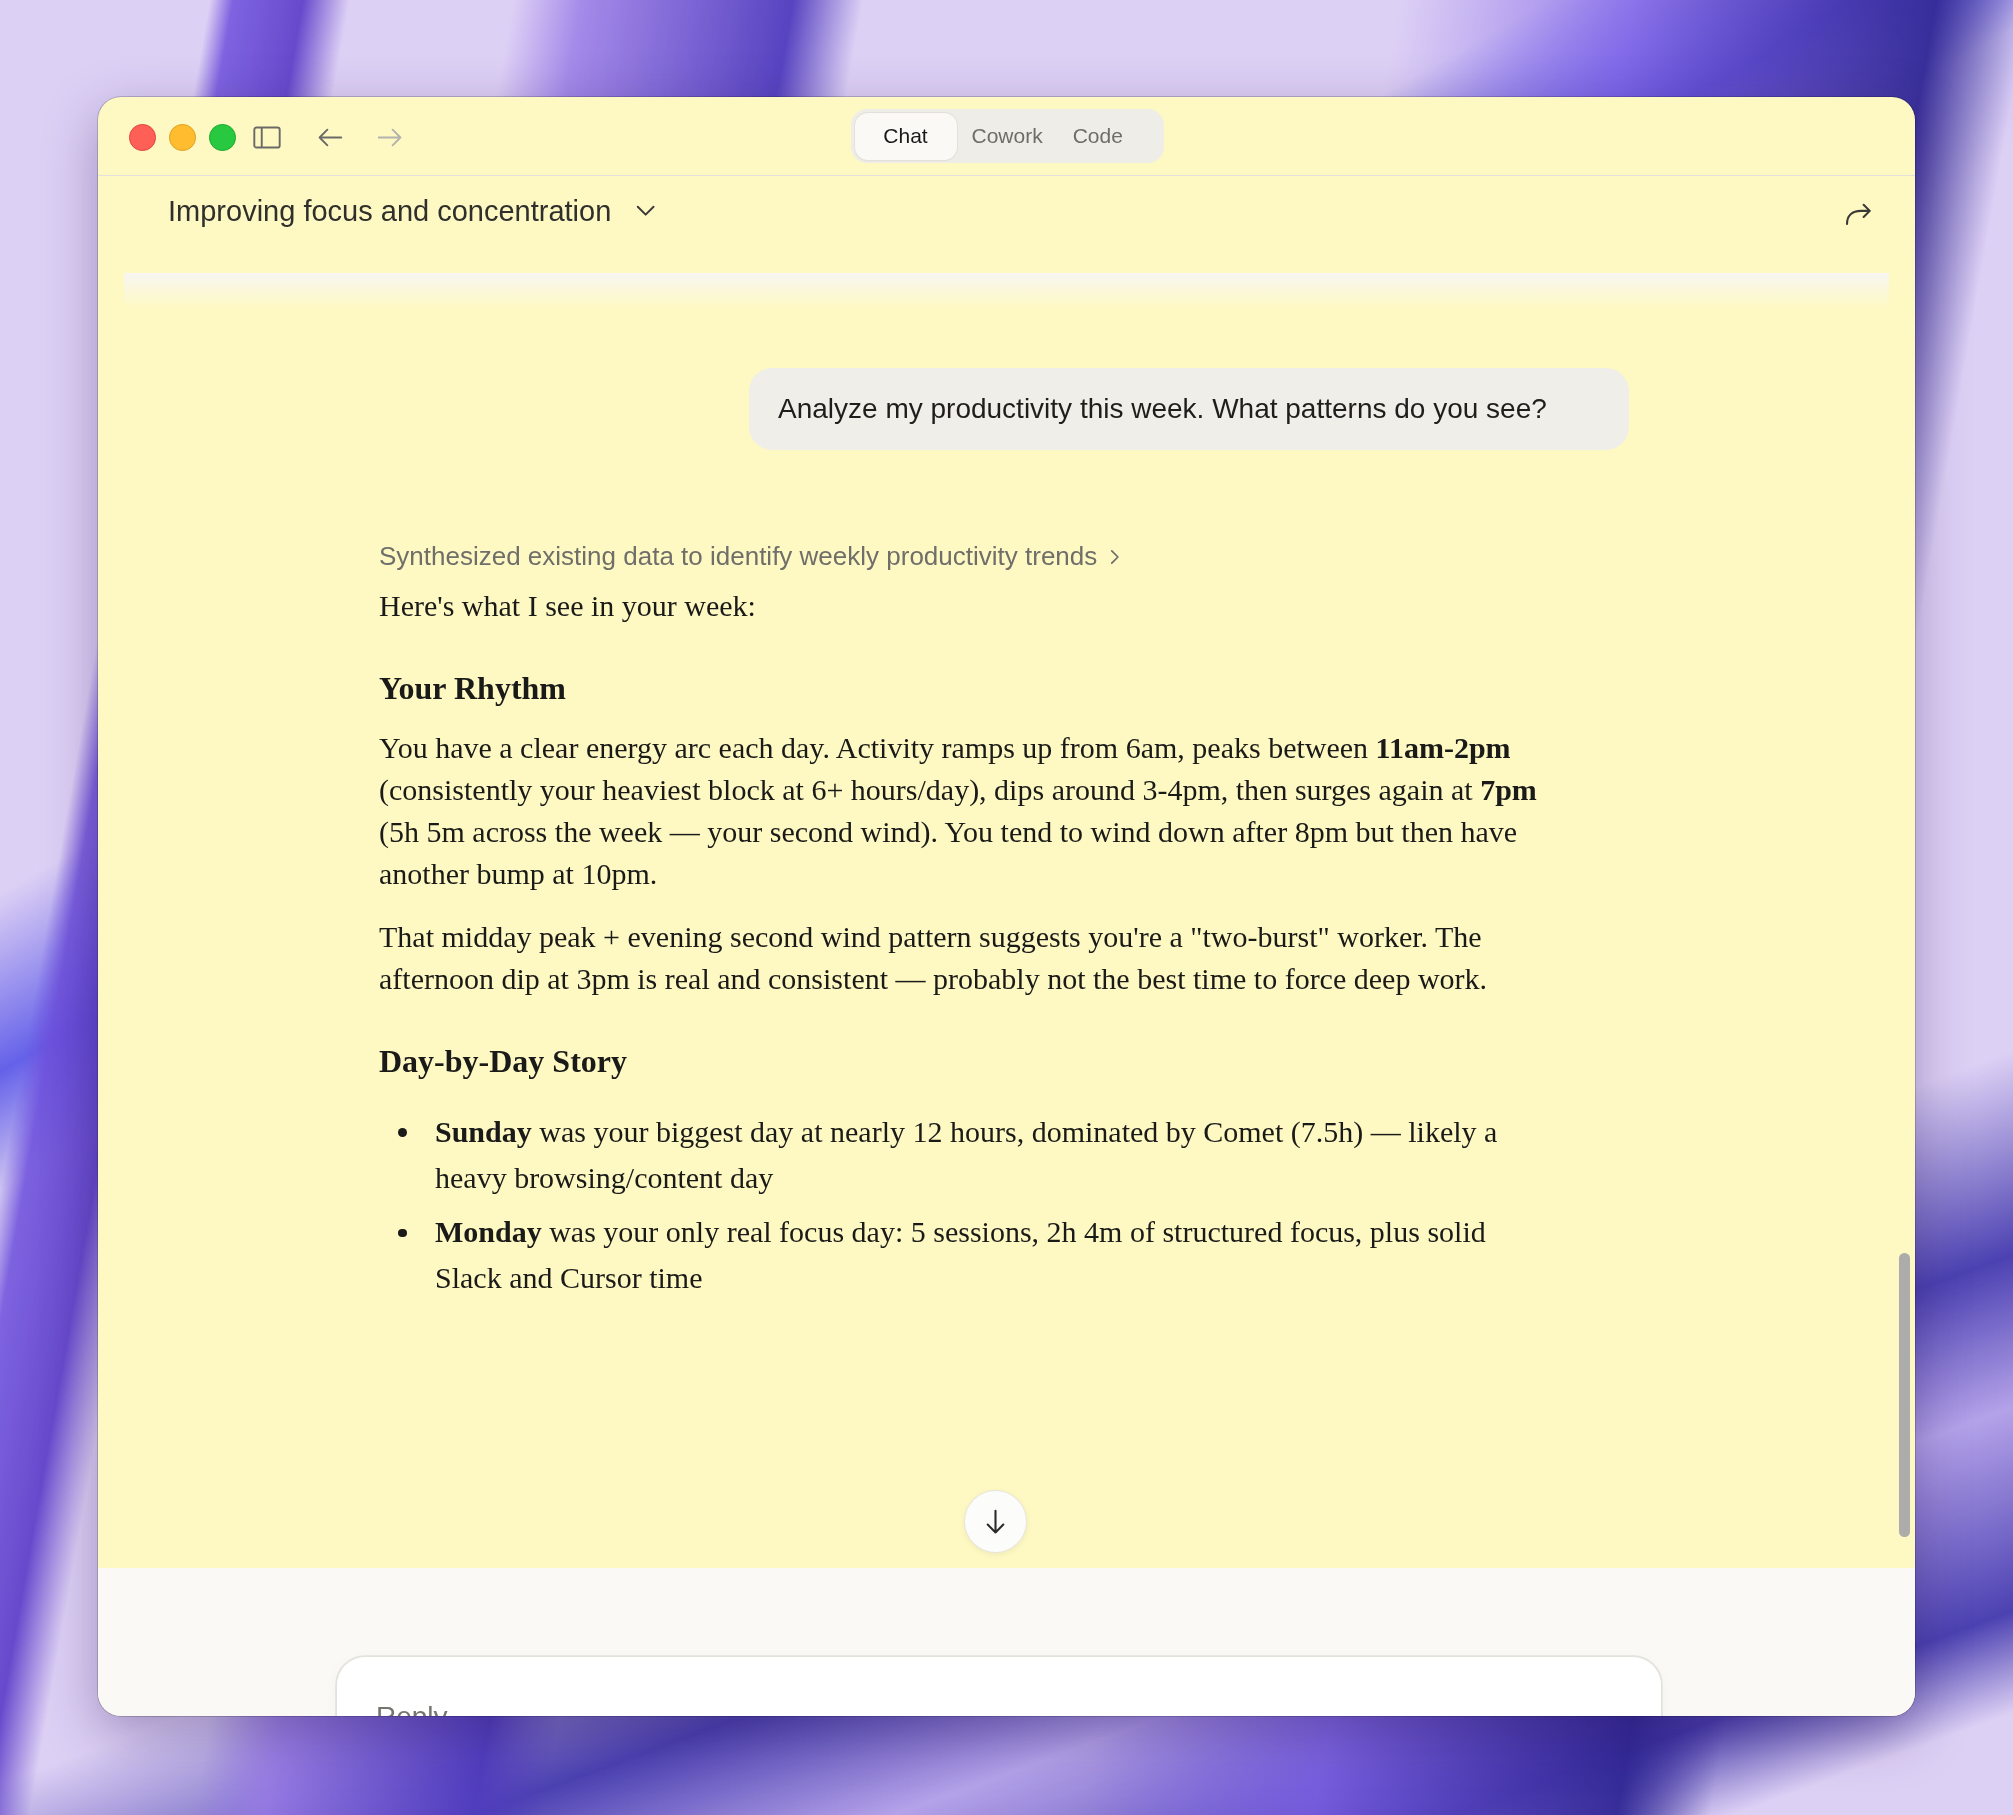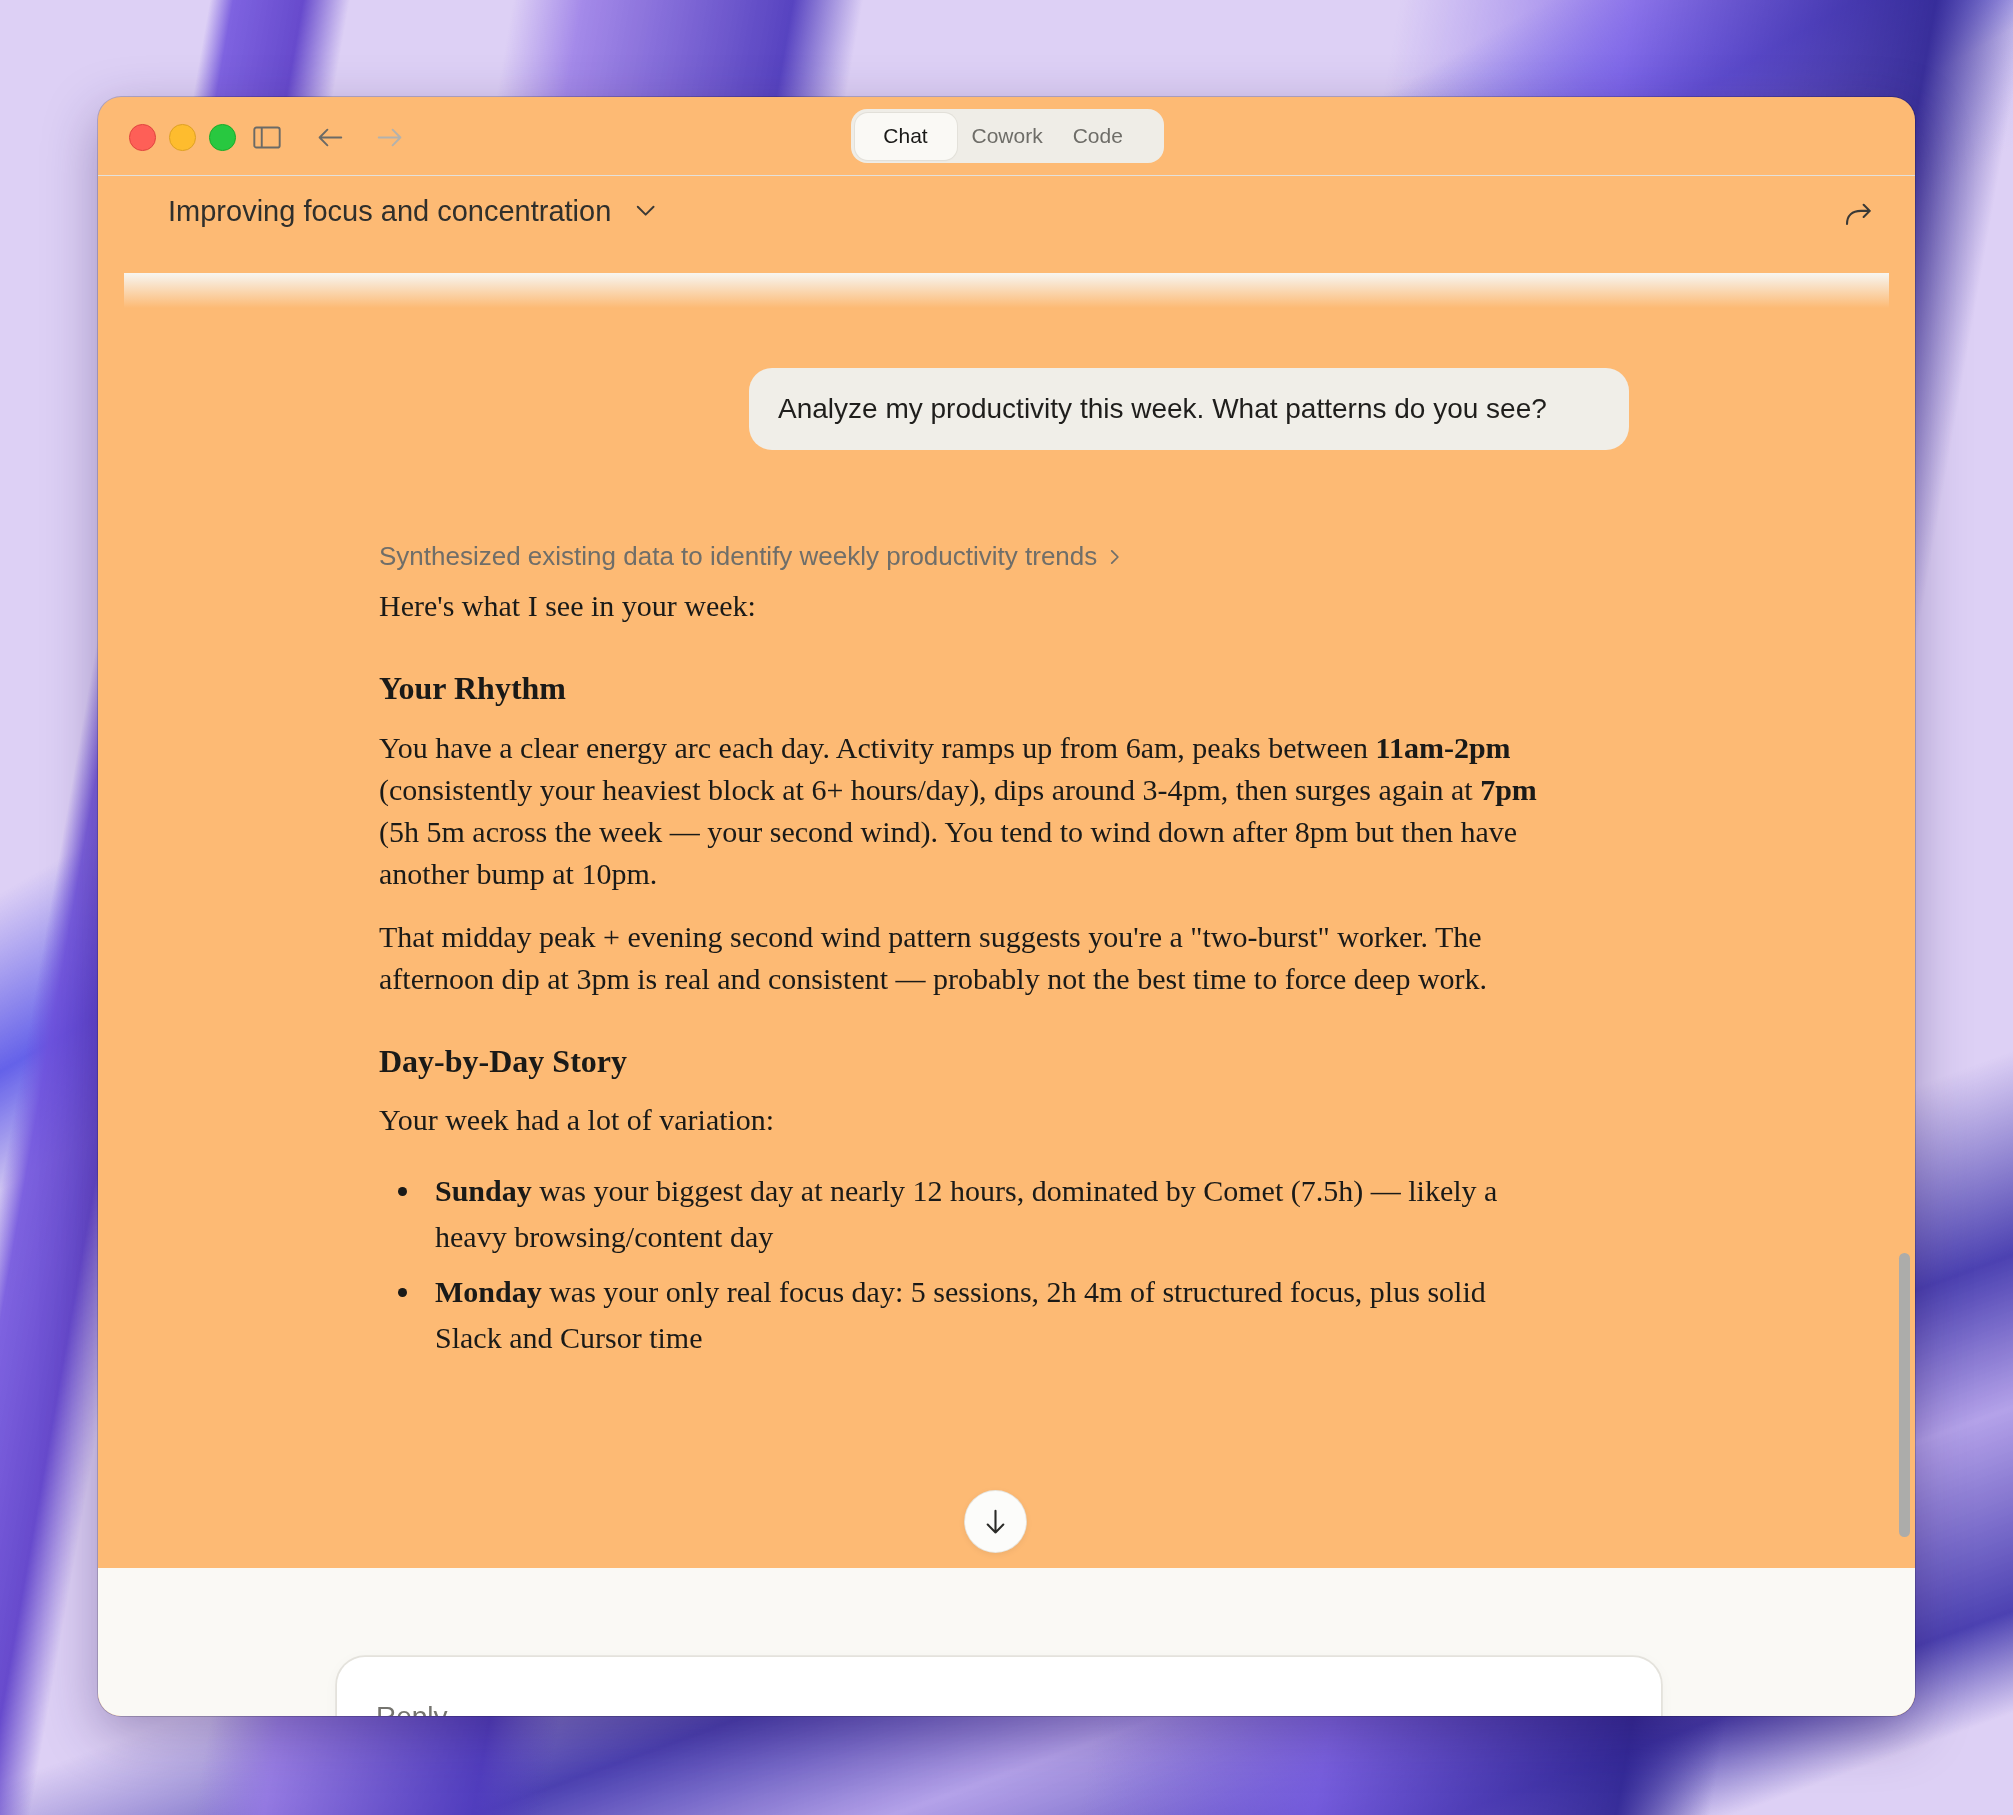--- a/index.html
+++ b/index.html
@@ -9,21 +9,21 @@
       linear-gradient(100deg, transparent 0 9%, rgba(110,80,220,0.85) 10%, rgba(90,60,200,0.9) 13%, transparent 15%),
       linear-gradient(100deg, transparent 0 22%, rgba(150,120,230,0.8) 25%, rgba(80,60,190,0.95) 34%, transparent 37%),
       linear-gradient(100deg, transparent 0 60%, rgba(120,90,230,0.7) 70%, rgba(50,40,150,0.95) 83%, transparent 87%),
       linear-gradient(160deg, transparent 0 70%, rgba(60,50,170,0.9) 78%, rgba(170,150,230,0.8) 84%, rgba(60,50,170,0.9) 92%, transparent 96%),
       linear-gradient(150deg, transparent 0 30%, rgba(70,70,230,0.8) 36%, rgba(200,190,240,0.7) 40%, transparent 44%),
       #ddd0f5;
     font-family: "Liberation Sans", sans-serif;
   }
   .window {
     position:absolute; left:98px; top:97px; width:1817px; height:1619px;
-    background:#fdba74; border-radius:23px;
+    background:#fef9c3; border-radius:23px;
     box-shadow: 0 0 0 0.9px rgba(0,0,0,0.18), 0 17.6px 53px rgba(40,20,90,0.35);
     overflow:hidden;
   }
   .titlebar {
     position:absolute; left:0; top:0; right:0; height:78px;
     border-bottom:1.8px solid #e3e1dc;
   }
   .traffic { position:absolute; top:27px; width:24.6px; height:24.6px; border-radius:50%; }
   .t-red { left:31px; background:#fe5f57; border:0.9px solid #e0443e; }
   .t-yellow { left:71px; background:#febc2e; border:0.9px solid #dea123; }
@@ -132,21 +132,20 @@
           <path d="M2 2l7 7-7 7" fill="none" stroke="#6f6e69" stroke-width="2" stroke-linecap="round" stroke-linejoin="round"></path>
         </svg>
     </div>
 
     <div class="resp">
       <p>Here's what I see in your week:</p>
       <h3 style="margin-top:40px;">Your Rhythm</h3>
       <p style="margin-top:17.6px;"><span>You have a clear energy arc each day. Activity ramps up from 6am, peaks between </span><b>11am-2pm</b><span> (consistently your heaviest block at 6+ hours/day), dips around 3-4pm, then surges again at </span><b>7pm</b><span> (5h 5m across the week — your second wind). You tend to wind down after 8pm but then have another bump at 10pm.</span></p>
       <p style="margin-top:21px;">That midday peak + evening second wind pattern suggests you're a "two-burst" worker. The afternoon dip at 3pm is real and consistent — probably not the best time to force deep work.</p>
       <h3 style="margin-top:40px;">Day-by-Day Story</h3>
-      <p style="margin-top:17.6px;">Your week had a lot of variation:</p>
       <ul style="margin-top:27px;">
         <li><b>Sunday</b><span> was your biggest day at nearly 12 hours, dominated by Comet (7.5h) — likely a heavy browsing/content day</span></li>
         <li><b>Monday</b><span> was your only real focus day: 5 sessions, 2h 4m of structured focus, plus solid Slack and Cursor time</span></li>
       </ul>
     </div>
 
     <div class="down-btn">
       <svg width="23" height="26" viewBox="0 0 26 30">
           <path d="M13 2v25M4 18l9 9 9-9" fill="none" stroke="#2a2a27" stroke-width="2.4" stroke-linecap="round" stroke-linejoin="round"></path>
         </svg>

